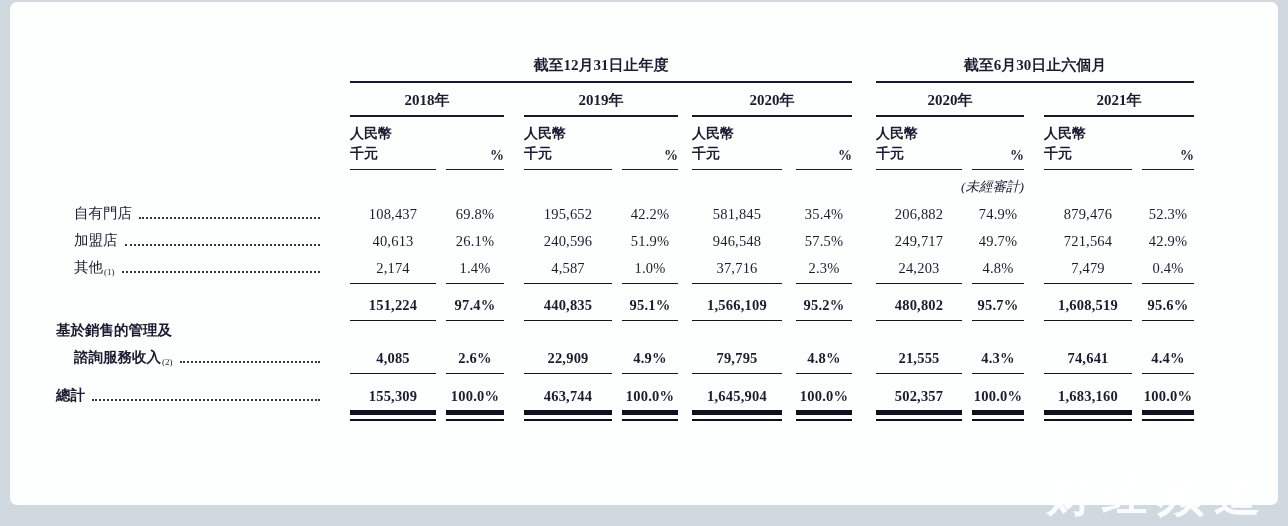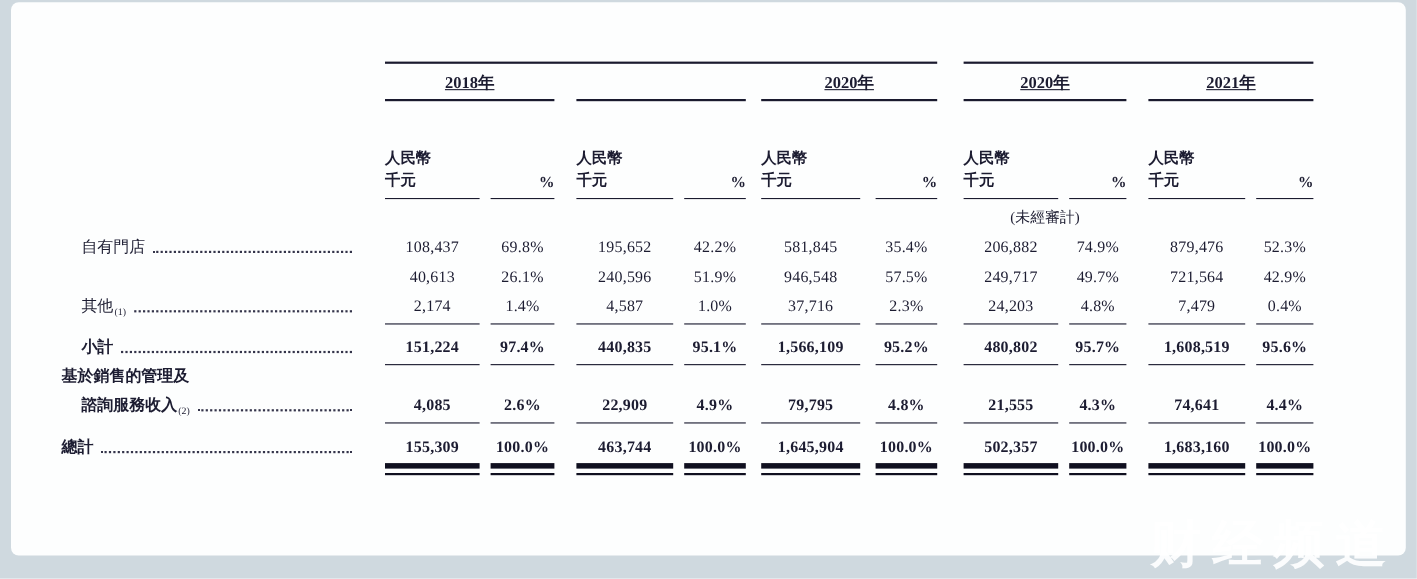--- a/index.html
+++ b/index.html
@@ -17,27 +17,27 @@
   .sp-y1 { grid-column:2/5; } .sp-y2 { grid-column:6/9; } .sp-y3 { grid-column:10/13; }
   .sp-y4 { grid-column:14/17; } .sp-y5 { grid-column:18/21; }
 
   .num { text-align:center; font-size:14.5px; letter-spacing:0.2px; white-space:nowrap; }
   .bold { font-weight:bold; }
   .center { text-align:center; }
 
   .period { font-size:15px; font-weight:bold; padding-bottom:6px; }
   .hline { border-top:2px solid #1a1a2e; height:0; }
   .year-row { margin-top:8px; }
-  .year { font-size:15px; font-weight:bold; text-align:center; padding-bottom:5px;text-decoration:underline; }
+  .year { font-size:15px; font-weight:bold; text-align:center; padding-bottom:5px; }
   .unit-row { margin-top:7px; }
-  .unit-rmb { font-size:14px; font-weight:bold; line-height:20px; text-align:left;margin-top:36px; }
+  .unit-rmb { font-size:14px; font-weight:bold; line-height:20px; text-align:left; }
   .unit-pct { font-size:14px; font-weight:bold; text-align:right; }
   .unit-lines { margin-top:5px; }
   .unit-lines .hline { border-top-width:1.5px; }
-  .unaudited { font-size:13.5px; text-align:center; padding-top:8px; }
+  .unaudited { font-size:13.5px; font-style:italic; text-align:right; padding-top:8px; }
 
   .label-cell { display:flex; align-items:flex-end; font-size:14.5px; white-space:nowrap; }
   .indent { padding-left:18px; }
   .leader { flex:1; border-bottom:2px dotted #34344a; margin:0 30px 4px 7px; min-width:10px; }
   sup { font-size:9px; line-height:1; margin-left:1px; }
 
   .data-row { height:27px; }
   .section-row { height:30px; }
   .rule-row { margin-top:6px; }
   .rs { border-top:1.5px solid #15152a; height:0; }
@@ -48,26 +48,31 @@
                color:rgba(255,255,255,0.92); letter-spacing:10px; white-space:nowrap;
                font-family:Liberation Serif, serif; pointer-events:none; }
 </style>
 </head>
 <body>
 
 <div class="card">
   <div class="sheet">
 
     <div class="grid-row">
+      <div class="period center sp-annual">截至12月31日止年度</div>
+      <div class="period center sp-interim">截至6月30日止六個月</div>
+    </div>
+    <div class="grid-row">
       <div class="hline sp-annual"></div>
       <div class="hline sp-interim"></div>
     </div>
 
     <div class="grid-row year-row">
       <div class="year sp-y1">2018年</div>
+      <div class="year sp-y2">2019年</div>
       <div class="year sp-y3">2020年</div>
       <div class="year sp-y4">2020年</div>
       <div class="year sp-y5">2021年</div>
     </div>
     <div class="grid-row">
       <div class="hline sp-y1"></div>
       <div class="hline sp-y2"></div>
       <div class="hline sp-y3"></div>
       <div class="hline sp-y4"></div>
       <div class="hline sp-y5"></div>
@@ -128,20 +133,24 @@
       <div class="num p2">42.2%</div>
       <div class="num v3">581,845</div>
       <div class="num p3">35.4%</div>
       <div class="num v4">206,882</div>
       <div class="num p4">74.9%</div>
       <div class="num v5">879,476</div>
       <div class="num p5">52.3%</div>
     </div>
 
     <div class="grid-row data-row">
+      <div class="label-cell indent cl">
+          <span>加盟店</span>
+          <span class="leader"></span>
+        </div>
       <div class="num v1">40,613</div>
       <div class="num p1">26.1%</div>
       <div class="num v2">240,596</div>
       <div class="num p2">51.9%</div>
       <div class="num v3">946,548</div>
       <div class="num p3">57.5%</div>
       <div class="num v4">249,717</div>
       <div class="num p4">49.7%</div>
       <div class="num v5">721,564</div>
       <div class="num p5">42.9%</div>
@@ -172,24 +181,20 @@
         <div class="rs p2"></div>
       <div class="rs v3"></div>
         <div class="rs p3"></div>
       <div class="rs v4"></div>
         <div class="rs p4"></div>
       <div class="rs v5"></div>
         <div class="rs p5"></div>
     </div>
 
     <div class="grid-row data-row" style="height:30px;">
-      <div class="label-cell indent bold cl">
-          <span>小計</span>
-          <span class="leader"></span>
-        </div>
       <div class="num bold v1">151,224</div>
       <div class="num bold p1">97.4%</div>
       <div class="num bold v2">440,835</div>
       <div class="num bold p2">95.1%</div>
       <div class="num bold v3">1,566,109</div>
       <div class="num bold p3">95.2%</div>
       <div class="num bold v4">480,802</div>
       <div class="num bold p4">95.7%</div>
       <div class="num bold v5">1,608,519</div>
       <div class="num bold p5">95.6%</div>

